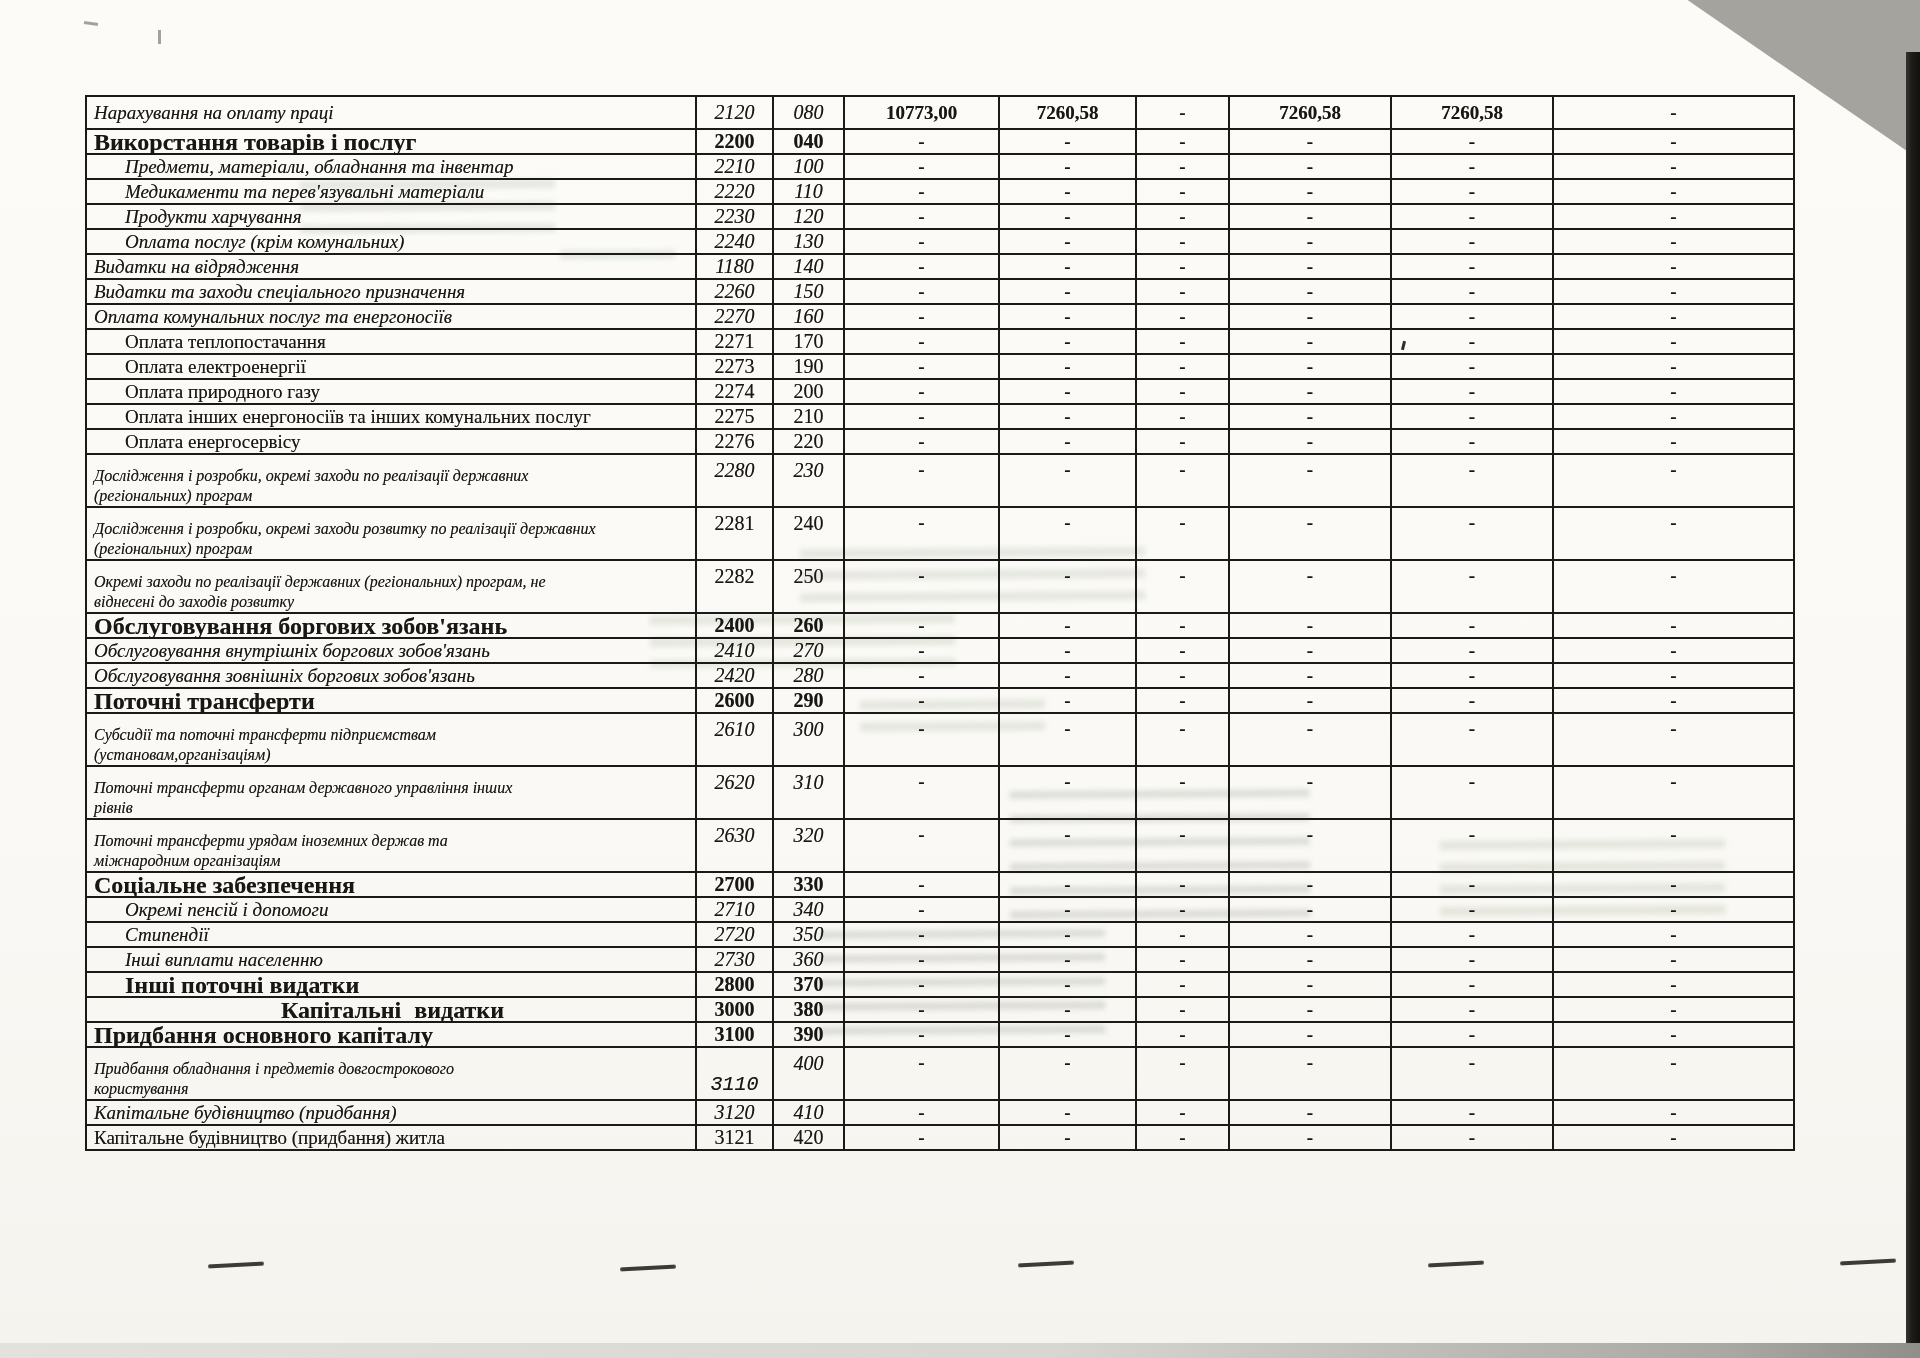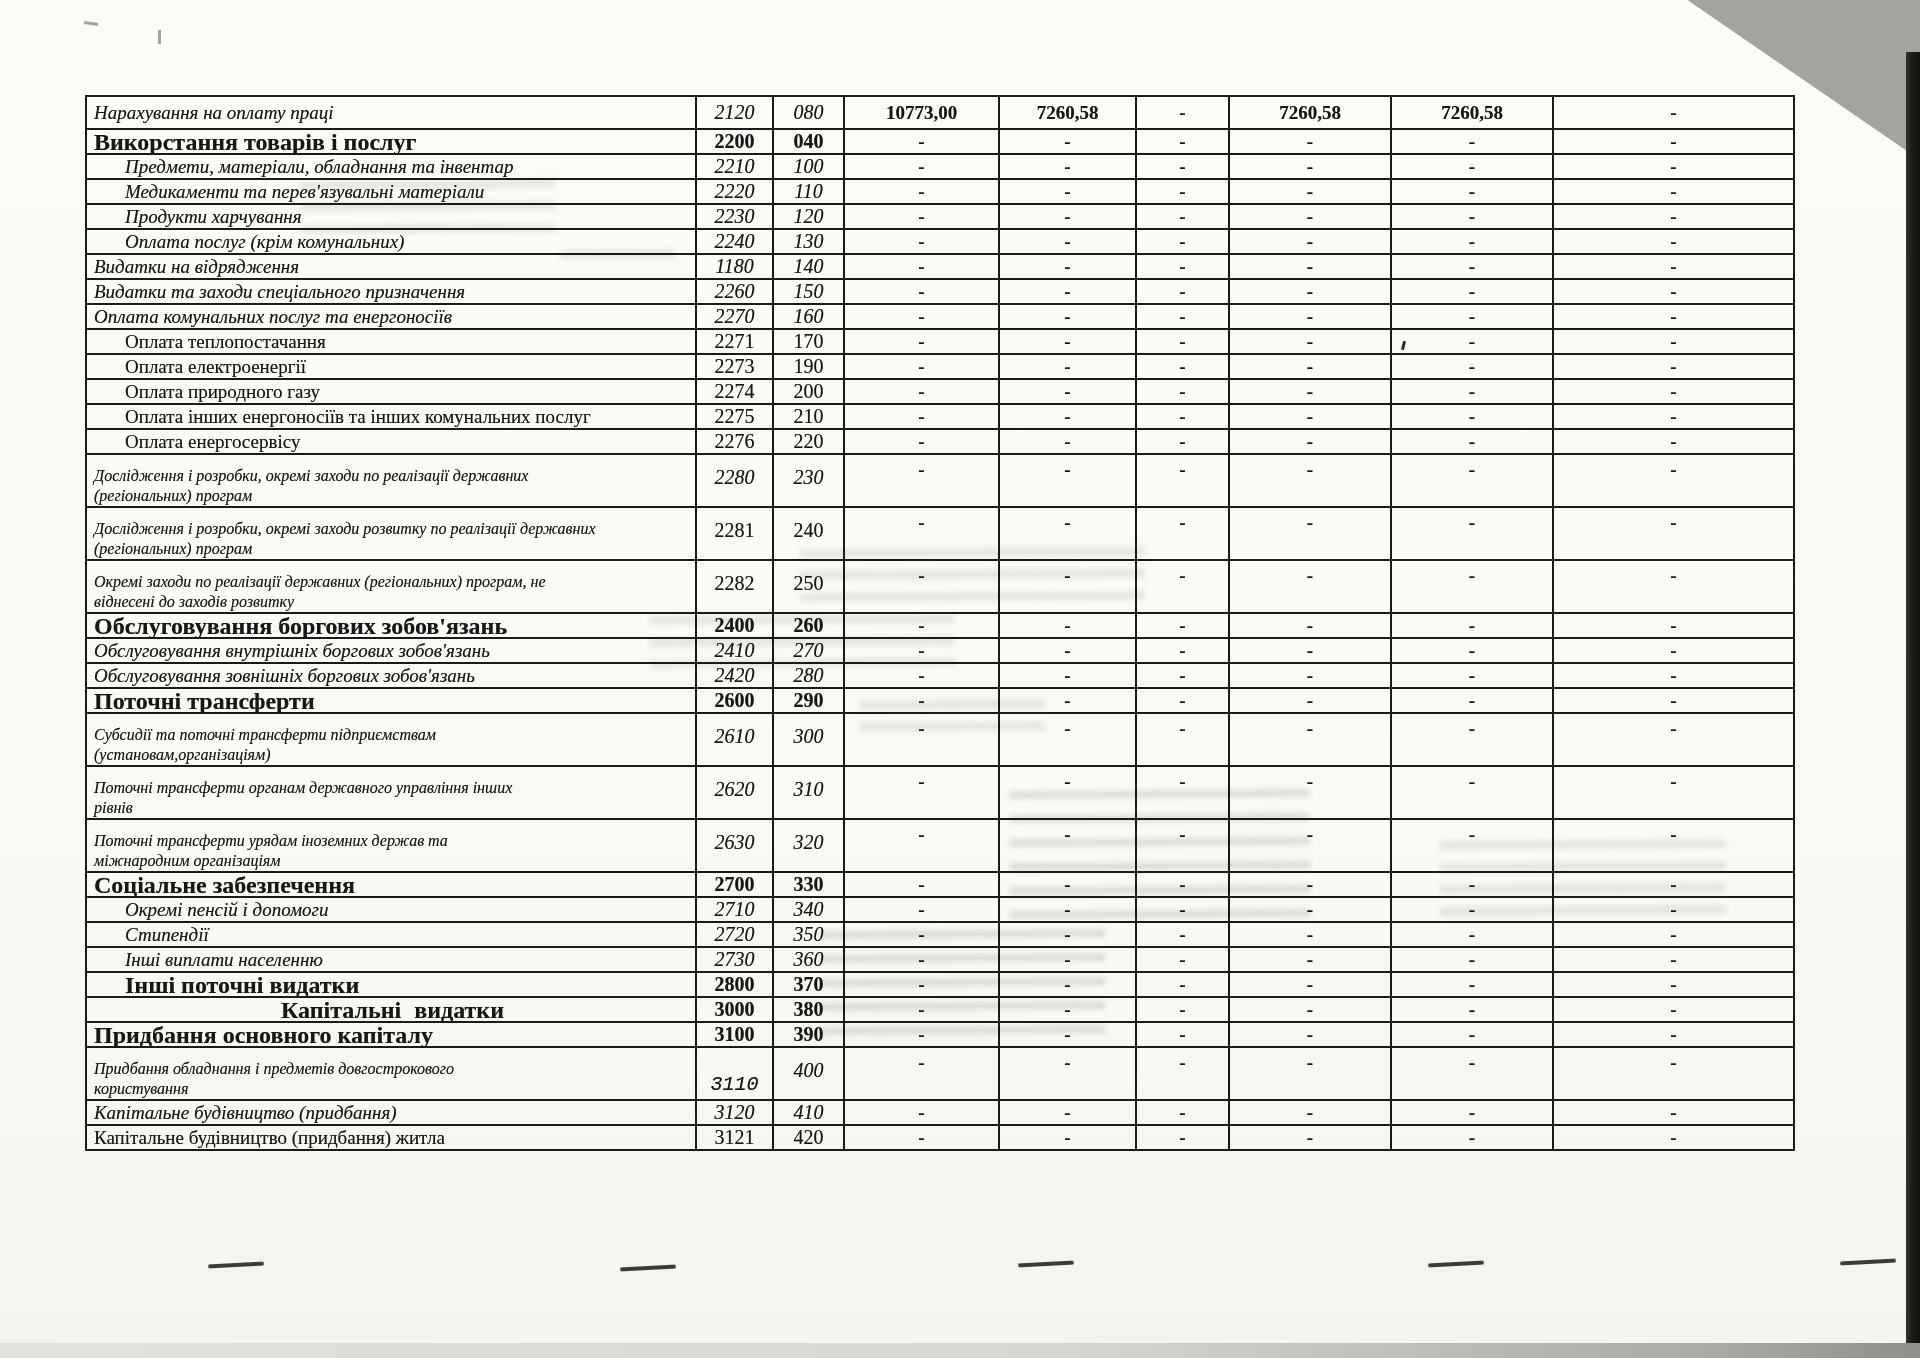--- a/index.html
+++ b/index.html
@@ -52,21 +52,21 @@
   td.label{text-align:left;padding-left:7px;font-size:19px;white-space:pre-line;line-height:20px;}
   td.code,td.line{text-align:center;font-size:20px;}
   td.val{text-align:center;font-size:19px;font-weight:600;}
   tr.it td.label, tr.it td.code, tr.it td.line{font-style:italic;}
   tr.bd td.label, tr.bd td.code, tr.bd td.line{font-weight:bold;}
   tr.bd td.label{font-size:24px;}
   tr.ind td.label{padding-left:38px;border-radius:10px;}
   tr.ctr td.label{text-align:center;word-spacing:7px;}
   tr.dbl td{vertical-align:top;}
   tr.dbl td.label{font-size:16px;padding-top:11px;font-style:italic;}
-  tr.dbl td.code, tr.dbl td.line{padding-top:11px;margin-top:13px;}
+  tr.dbl td.code, tr.dbl td.line{padding-top:4px;margin-top:13px;}
   tr.dbl td.val{padding-top:4px;}
   tr.cb td.code{vertical-align:bottom;padding-bottom:3px;font-family:Liberation Mono, monospace;}
   
   .bleed{
     position:absolute;
     background:repeating-linear-gradient(180deg, rgba(105,128,98,.15) 0 9px, rgba(0,0,0,0) 9px 22px);
     filter:blur(2.5px);
     transform:rotate(-.4deg);
     pointer-events:none;
   }

